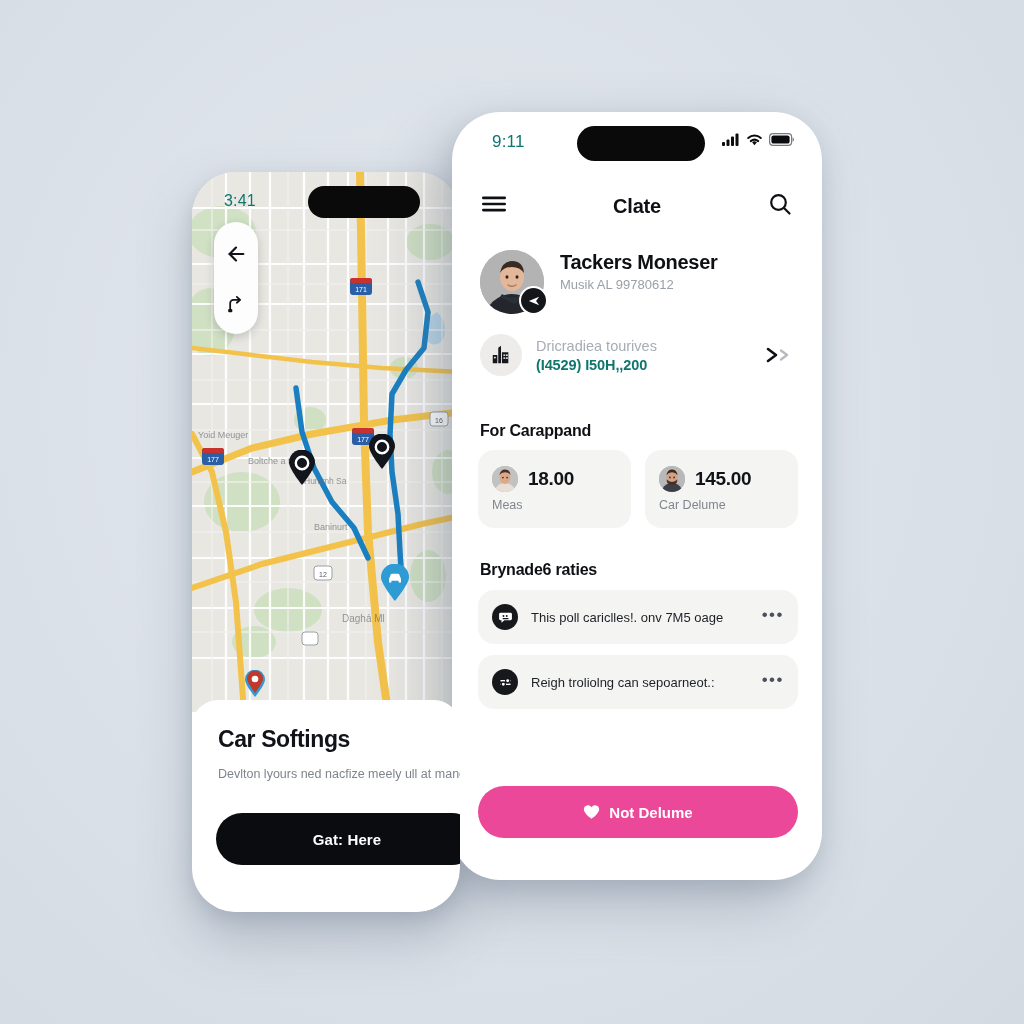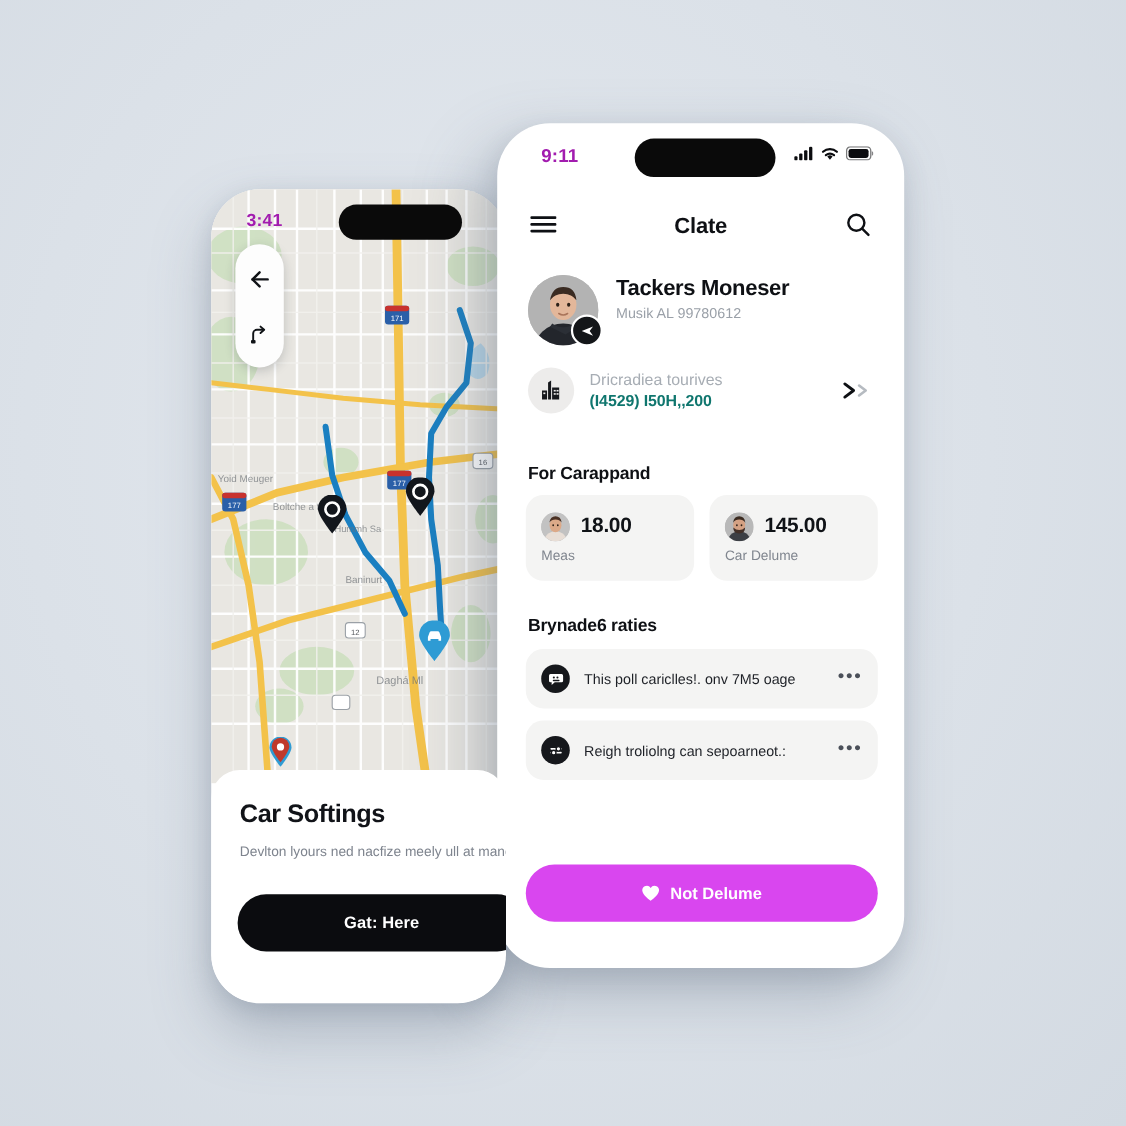--- a/index.html
+++ b/index.html
@@ -43,22 +43,22 @@
     position: absolute;
     background: #0a0a0a;
     border-radius: 22px;
     z-index: 40;
   }
   #island-left  { left: 116px; top: 14px; width: 112px; height: 32px; }
   #island-right { left: 125px; top: 14px; width: 128px; height: 35px; }
 
   .status-time {
     position: absolute;
-    font-weight: bold;
-    color: #a21caf;
+    font-weight: normal;
+    color: #0f766e;
     letter-spacing: 0.2px;
     z-index: 41;
   }
   #time-left  { left: 32px;  top: 20px; font-size: 16px; }
   #time-right { left: 40px;  top: 20px; font-size: 17px; }
 
   .status-icons {
     position: absolute;
     right: 28px;
     top: 21px;
@@ -307,21 +307,21 @@
   }
   .row-text { font-size: 13px; color: #1d2026; white-space: nowrap; overflow: hidden; }
   .row-more { margin-left: auto; color: #4b5059; font-size: 17px; letter-spacing: 1.5px; line-height: 1; padding-bottom: 5px; }
 
   
   #right-cta {
     position: absolute;
     left: 26px; top: 674px;
     width: 320px;
     height: 52px;
-    background: #d946ef;
+    background: #ec4899;
     border-radius: 27px;
     color: #ffffff;
     font-size: 15px;
     font-weight: bold;
     display: flex;
     align-items: center;
     justify-content: center;
     gap: 9px;
     border: none;
     font-family: "Liberation Sans", sans-serif;

